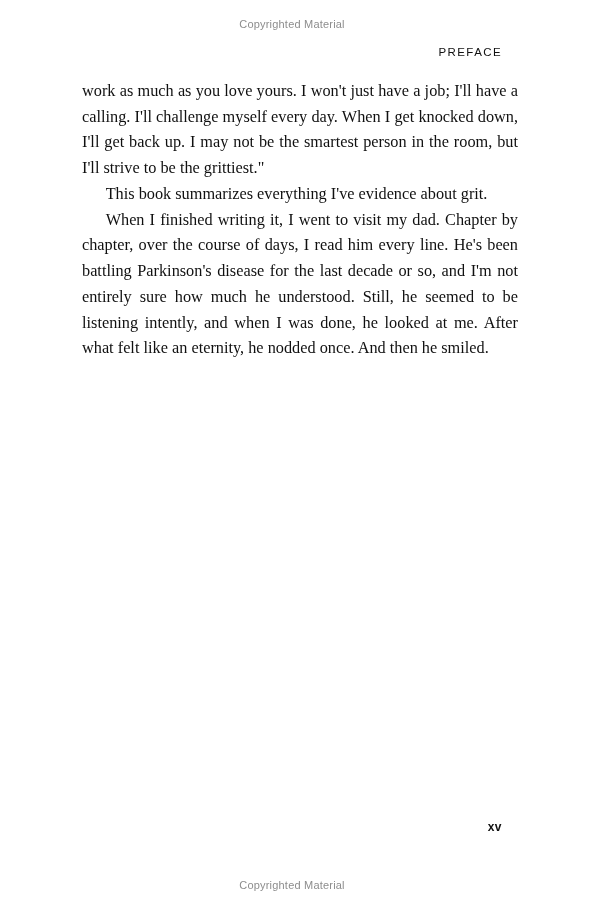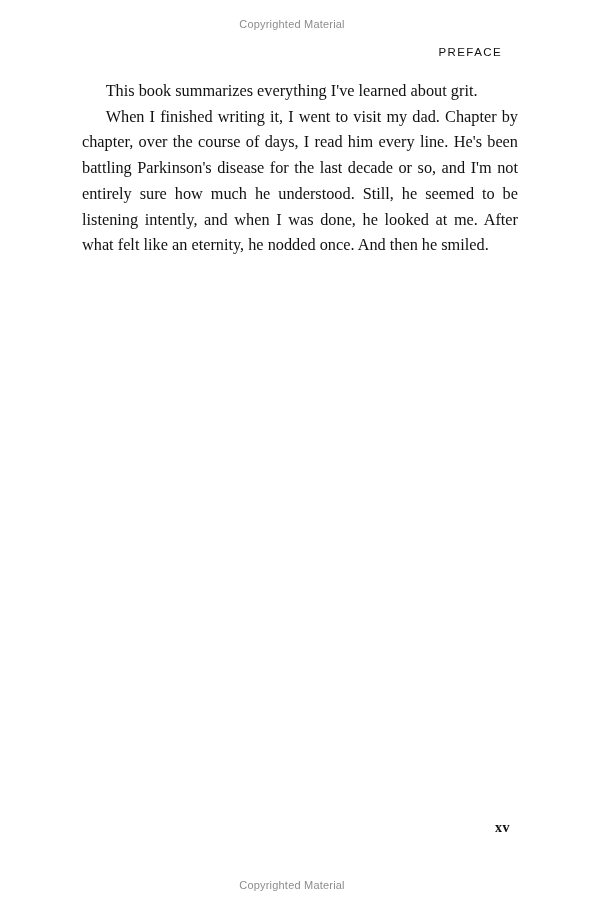--- a/index.html
+++ b/index.html
@@ -58,40 +58,41 @@
   .text-block p {
     margin: 0;
     text-indent: 0;
     hyphens: manual;
   }
   .text-block p.indent {
     text-indent: 1.45em;
   }
   .folio {
     position: absolute;
-    right: 74px;
+    right: 82px;
     top: 820px;
-    font-family: Liberation Serif, serif;
-    font-size: 14px;
+    font-family: Liberation Sans, sans-serif;
+    font-size: 12px;
     font-weight: 700;
     color: #111111;
     letter-spacing: 0.5px;
   }
 </style>
 </head>
 <body>
 
 <div class="page">
 
   <div class="watermark watermark-top">Copyrighted Material</div>
 
   <div class="running-head">PREFACE</div>
 
   <div class="text-block">
-    <p class="indent">This book summarizes everything I've learned about grit.</p>
+    <p>work as much as you love yours. I won't just have a job; I'll have a calling. I'll challenge myself every day. When I get knocked down, I'll get back up. I may not be the smartest person in the room, but I'll strive to be the grittiest."</p>
+    <p class="indent">This book summarizes everything I've evidence about grit.</p>
     <p class="indent">When I finished writing it, I went to visit my dad. Chapter by chapter, over the course of days, I read him every line. He's been battling Parkinson's disease for the last decade or so, and I'm not entirely sure how much he understood. Still, he seemed to be listening intently, and when I was done, he looked at me. After what felt like an eternity, he nodded once. And then he smiled.</p>
   </div>
 
   <div class="folio">xv</div>
 
   <div class="watermark watermark-bottom">Copyrighted Material</div>
 
 </div>
 
 </body></html>

